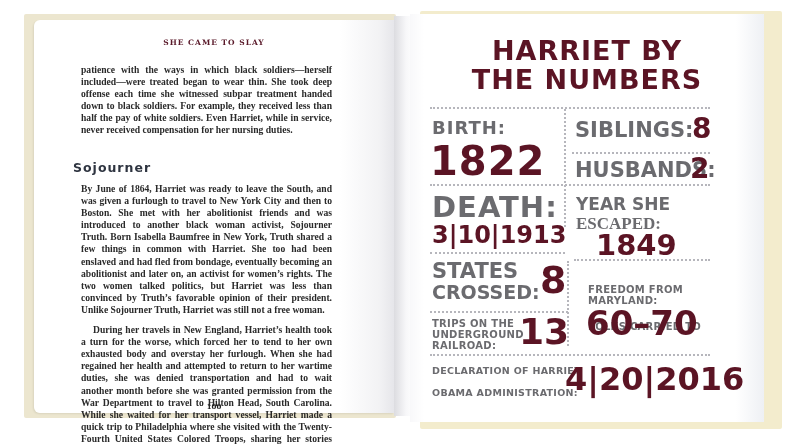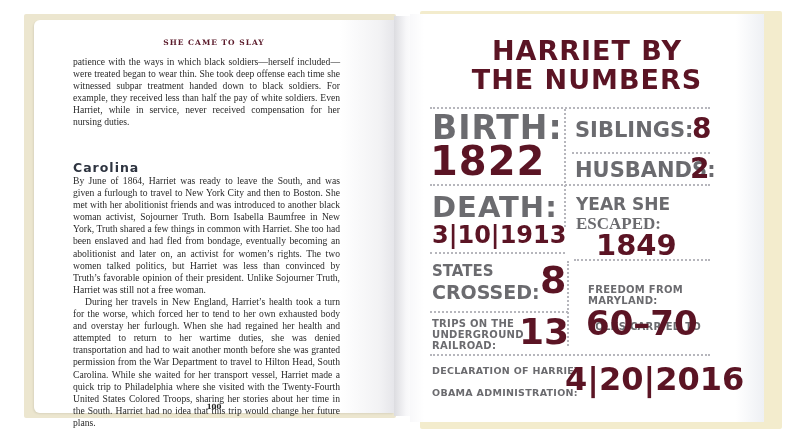--- a/index.html
+++ b/index.html
@@ -22,21 +22,21 @@
     .running-head {
       position: absolute; left: 0; width: 360px; top: 18px; text-align: center;
       font-family: "DejaVu Serif", serif; font-weight: bold; font-size: 7.5px;
       letter-spacing: 1px; color: #5a1a2a;
     }
     .body-text {
       position: absolute; left: 39px; width: 267px;
       font-family: "Liberation Serif", serif; font-size: 9.6px; line-height: 12.1px;
       color: #2a2a2a; text-align: justify;
     }
-    .body-text p { margin: 0; }
+    .body-text p { margin: 8px; font-weight: bold; }
     .body-text p.indent { text-indent: 12px; }
     .para1 { top: 36px; }
     .section-head {
       position: absolute; left: 39px; top: 140px;
       font-family: "DejaVu Sans", sans-serif; font-weight: bold; font-size: 12.5px;
       letter-spacing: 1px; color: #2e3440;
     }
     .para2 { top: 155px; }
     .page-number {
       position: absolute; left: 0; width: 360px; top: 382px; text-align: center;
@@ -76,21 +76,21 @@
   </style>
 </head>
 <body>
 
 <div class="left-cover"></div>
 <div class="left-page">
   <div class="running-head">SHE CAME TO SLAY</div>
   <div class="body-text para1">
     <p>patience with the ways in which black soldiers—herself included—were treated began to wear thin. She took deep offense each time she witnessed subpar treatment handed down to black soldiers. For example, they received less than half the pay of white soldiers. Even Harriet, while in service, never received compensation for her nursing duties.</p>
   </div>
-  <div class="section-head">Carolina</div>
+  <div class="section-head">Sojourner</div>
   <div class="body-text para2">
     <p>By June of 1864, Harriet was ready to leave the South, and was given a furlough to travel to New York City and then to Boston. She met with her abolitionist friends and was introduced to another black woman activist, Sojourner Truth. Born Isabella Baumfree in New York, Truth shared a few things in common with Harriet. She too had been enslaved and had fled from bondage, eventually becoming an abolitionist and later on, an activist for women’s rights. The two women talked politics, but Harriet was less than convinced by Truth’s favorable opinion of their president. Unlike Sojourner Truth, Harriet was still not a free woman.</p>
     <p class="indent">During her travels in New England, Harriet’s health took a turn for the worse, which forced her to tend to her own exhausted body and overstay her furlough. When she had regained her health and attempted to return to her wartime duties, she was denied transportation and had to wait another month before she was granted permission from the War Department to travel to Hilton Head, South Carolina. While she waited for her transport vessel, Harriet made a quick trip to Philadelphia where she visited with the Twenty-Fourth United States Colored Troops, sharing her stories about her time in the South. Harriet had no idea that this trip would change her future plans.</p>
   </div>
   <div class="page-number">100</div>
 </div>
 
 <div class="spine-shadow"></div>
 
 <div class="right-cover"></div>
@@ -103,37 +103,37 @@
   <div class="dot-h" style="left:20px; top:93px; width:280px;"></div>
   <div class="dot-v" style="left:154px; top:95px; height:118px;"></div>
   <div class="dot-h" style="left:162px; top:138px; width:138px;"></div>
   <div class="dot-h" style="left:20px; top:170px; width:280px;"></div>
   <div class="dot-h" style="left:20px; top:238px; width:135px;"></div>
   <div class="dot-h" style="left:164px; top:245px; width:136px;"></div>
   <div class="dot-v" style="left:157px; top:247px; height:85px;"></div>
   <div class="dot-h" style="left:20px; top:297px; width:138px;"></div>
   <div class="dot-h" style="left:20px; top:340px; width:280px;"></div>
 
-  <div class="lbl" style="left:22px; top:100px; font-size:33px; line-height:28px; letter-spacing:1px;">BIRTH:</div>
+  <div class="lbl" style="left:22px; top:100px; font-size:18px; line-height:28px; letter-spacing:1px;">BIRTH:</div>
   <div class="num" style="left:20px; top:126px; font-size:40px; line-height:42px; letter-spacing:1px;">1822</div>
 
   <div class="lbl" style="left:165px; top:104px; font-size:21px; line-height:24px;">SIBLINGS:</div>
   <div class="num" style="left:282px; top:100px; font-size:28px; line-height:30px;">8</div>
 
   <div class="lbl" style="left:165px; top:144px; font-size:21px; line-height:24px;">HUSBANDS:</div>
   <div class="num" style="left:280px; top:140px; font-size:28px; line-height:30px;">2</div>
 
   <div class="lbl" style="left:22px; top:178px; font-size:29px; line-height:30px; letter-spacing:1px;">DEATH:</div>
   <div class="num" style="left:22px; top:208px; font-size:24px; line-height:26px;">3|10|1913</div>
 
   <div class="lbl" style="left:166px; top:180px; font-size:17px; line-height:20px;">YEAR SHE</div>
   <div class="lbl" style="left:166px; top:200px; font-size:17px; line-height:20px;font-family:Liberation Serif, serif;">ESCAPED:</div>
   <div class="num" style="left:186px; top:216px; font-size:29px; line-height:30px;">1849</div>
 
-  <div class="lbl" style="left:22px; top:247px; font-size:15px; line-height:21px;">STATES</div>
+  <div class="lbl" style="left:22px; top:247px; font-size:21px; line-height:21px;">STATES</div>
   <div class="lbl" style="left:22px; top:268px; font-size:19px; line-height:21px;">CROSSED:</div>
   <div class="num" style="left:130px; top:245px; font-size:38px; line-height:42px;">8</div>
 
   <div class="lbl small-lbl" style="left:178px; top:259px;margin-top:48px;">FOLKS CARRIED TO</div>
   <div class="lbl small-lbl" style="left:178px; top:270px;">FREEDOM FROM</div>
   <div class="lbl small-lbl" style="left:178px; top:281px;">MARYLAND:</div>
   <div class="num" style="left:176px; top:290px; font-size:34px; line-height:38px;text-align:center;">60–70</div>
 
   <div class="lbl small-lbl" style="left:22px; top:304px;">TRIPS ON THE</div>
   <div class="lbl small-lbl" style="left:22px; top:315px;">UNDERGROUND</div>

